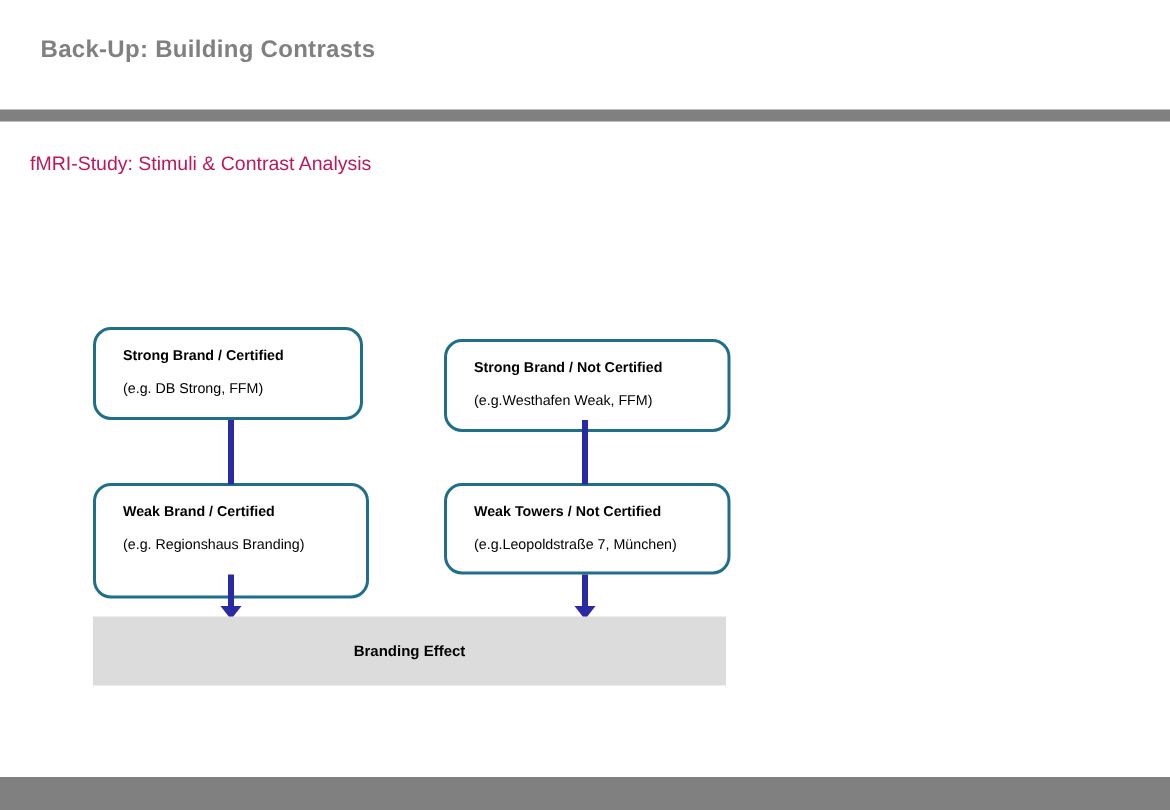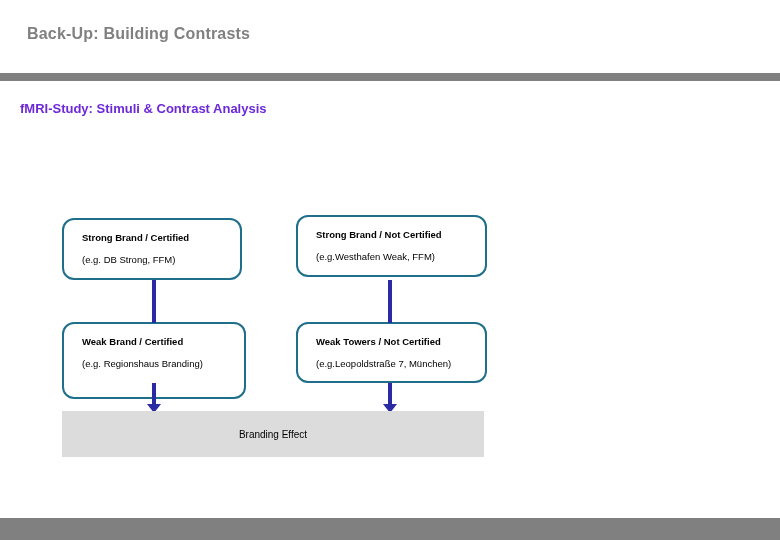--- a/index.html
+++ b/index.html
@@ -53,22 +53,22 @@
     height: 22px;
     background: #808080;
   }
 
   
   .subtitle {
     position: absolute;
     left: 20px;
     top: 101px;
     font-size: 13px;
-    font-weight: bold;
-    color: #6d28d9;
+    font-weight: normal;
+    color: #be185d;
     white-space: nowrap;
   }
 
   
   .diagram {
     position: absolute;
     left: 0;
     top: 0;
     width: 780px;
     height: 540px;
@@ -98,21 +98,21 @@
     left: 18px;
     top: 34px;
     font-size: 9.5px;
     font-weight: normal;
     color: #000000;
     white-space: nowrap;
   }
 
   
   #box-sbc  { left: 62px;  top: 218px; width: 180px; height: 62px; }
-  #box-sbnc { left: 296px; top: 215px; width: 191px; height: 62px; }
+  #box-sbnc { left: 296px; top: 226px; width: 191px; height: 62px; }
   #box-wbc  { left: 62px;  top: 322px; width: 184px; height: 77px; }
   #box-wbnc { left: 296px; top: 322px; width: 191px; height: 61px; }
 
   
   .connector {
     position: absolute;
     width: 4px;
     background: #2A2AA5;
   }
   #conn-left-mid  { left: 152px; top: 280px; height: 43px; }
@@ -143,21 +143,21 @@
   .outcome-label {
     position: absolute;
     left: 0;
     top: 0;
     width: 422px;
     height: 46px;
     display: flex;
     align-items: center;
     justify-content: center;
     font-size: 10px;
-    font-weight: normal;
+    font-weight: bold;
     color: #000000;
   }
 </style>
 </head>
 <body>
 
 <div class="slide">
 
   <div class="slide-title">Back-Up: Building Contrasts</div>
 

